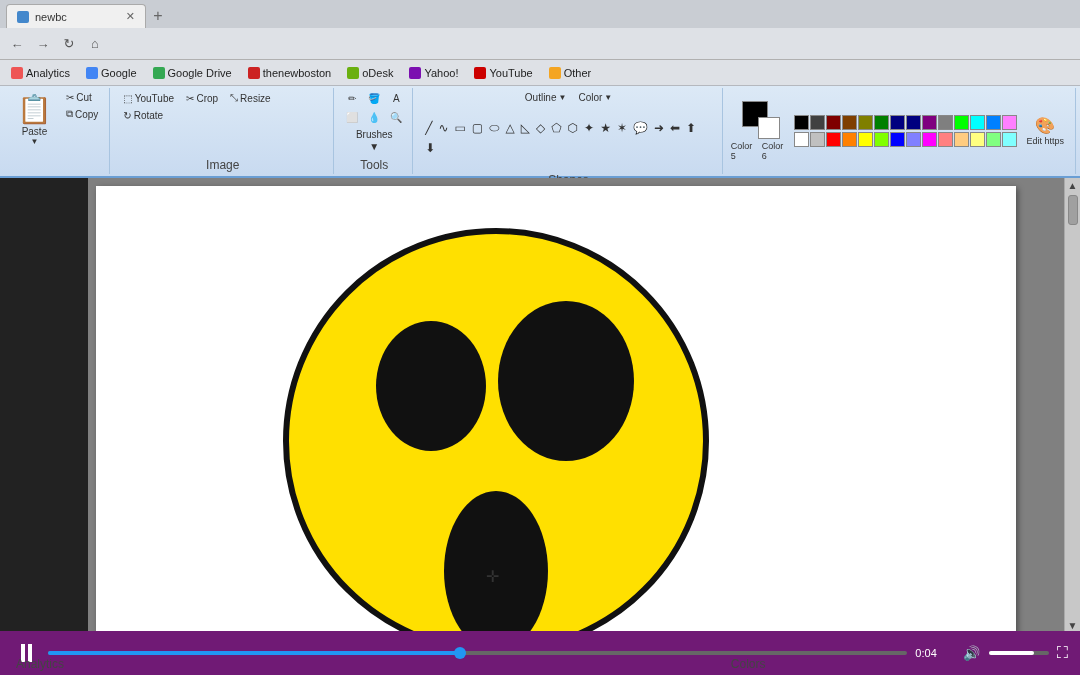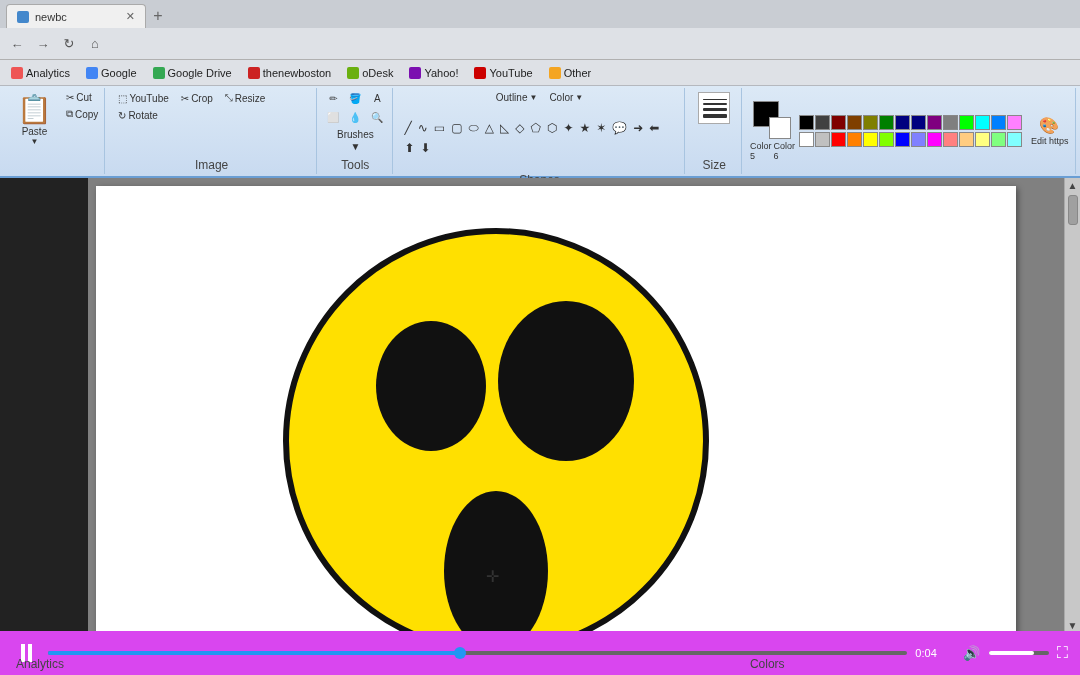--- a/index.html
+++ b/index.html
@@ -38,21 +38,21 @@
     .size-btn { display: flex; flex-direction: column; align-items: center; padding: 2px 6px; }
     .size-line { background: #333; border-radius: 1px; width: 24px; }
 
     
     .canvas-area { flex: 1; background: #808080; display: flex; overflow: hidden; position: relative; }
     .canvas-left-dark { width: 88px; background: #222; flex-shrink: 0; }
     .canvas-scroll-area { flex: 1; background: #808080; display: flex; align-items: flex-start; justify-content: flex-start; padding: 8px; overflow: hidden; position: relative; }
     .paint-canvas { background: white; position: relative; width: 920px; height: 490px; box-shadow: 2px 2px 6px rgba(0,0,0,0.4); }
 
     
-    .video-player { height: 44px; background: #d946ef; display: flex; align-items: center; padding: 0 12px; gap: 8px; }
+    .video-player { height: 44px; background: #701a75; display: flex; align-items: center; padding: 0 12px; gap: 8px; }
     .play-btn { width: 28px; height: 28px; display: flex; align-items: center; justify-content: center; cursor: pointer; }
     .pause-bars { display: flex; gap: 3px; }
     .pause-bar { width: 4px; height: 18px; background: white; }
     .progress-bar-container { flex: 1; height: 4px; background: #666; border-radius: 2px; position: relative; cursor: pointer; }
     .progress-bar-fill { height: 100%; background: #2196F3; border-radius: 2px; position: relative; }
     .progress-dot { width: 12px; height: 12px; background: #2196F3; border-radius: 50%; position: absolute; right: -6px; top: -4px; }
     .time-display { color: white; font-size: 11px; min-width: 40px; }
     .volume-icon { font-size: 14px; color: white; cursor: pointer; }
     .volume-bar { width: 60px; height: 4px; background: #666; border-radius: 2px; position: relative; cursor: pointer; }
     .volume-fill { width: 75%; height: 100%; background: white; border-radius: 2px; }
@@ -191,31 +191,20 @@
           <span class="shape-icon">✶</span>
           <span class="shape-icon">💬</span>
           <span class="shape-icon">➜</span>
           <span class="shape-icon">⬅</span>
           <span class="shape-icon">⬆</span>
           <span class="shape-icon">⬇</span>
         </div>
         <div class="ribbon-group-label">Shapes</div>
       </div>
 
-      <div class="ribbon-group" style="min-width:50px;">
-        <div class="size-btn">
-          <div style="width:32px; height:32px; border:1px solid #aaa; background:white; display:flex; flex-direction:column; justify-content:center; align-items:flex-start; gap:3px; padding:4px;">
-            <div class="size-line" style="height:1px;"></div>
-            <div class="size-line" style="height:2px;"></div>
-            <div class="size-line" style="height:3px;"></div>
-            <div class="size-line" style="height:4px;"></div>
-          </div>
-        </div>
-        <div class="ribbon-group-label">Size</div>
-      </div>
 
       <div class="ribbon-group" style="min-width:220px; flex-direction:row; align-items:center; gap:4px;">
         <div style="display:flex; flex-direction:column; align-items:center; gap:2px;">
           <div style="position:relative; width:38px; height:38px; cursor:pointer;">
             <div style="position:absolute; top:0; left:0; width:26px; height:26px; background:black; border:1px solid #888;"></div>
             <div style="position:absolute; bottom:0; right:0; width:22px; height:22px; background:white; border:1px solid #888;"></div>
           </div>
           <div style="display:flex; gap:2px;">
             <span style="font-size:9px; color:#333;">Color 5</span>
             <span style="font-size:9px; color:#333;">Color 6</span>

